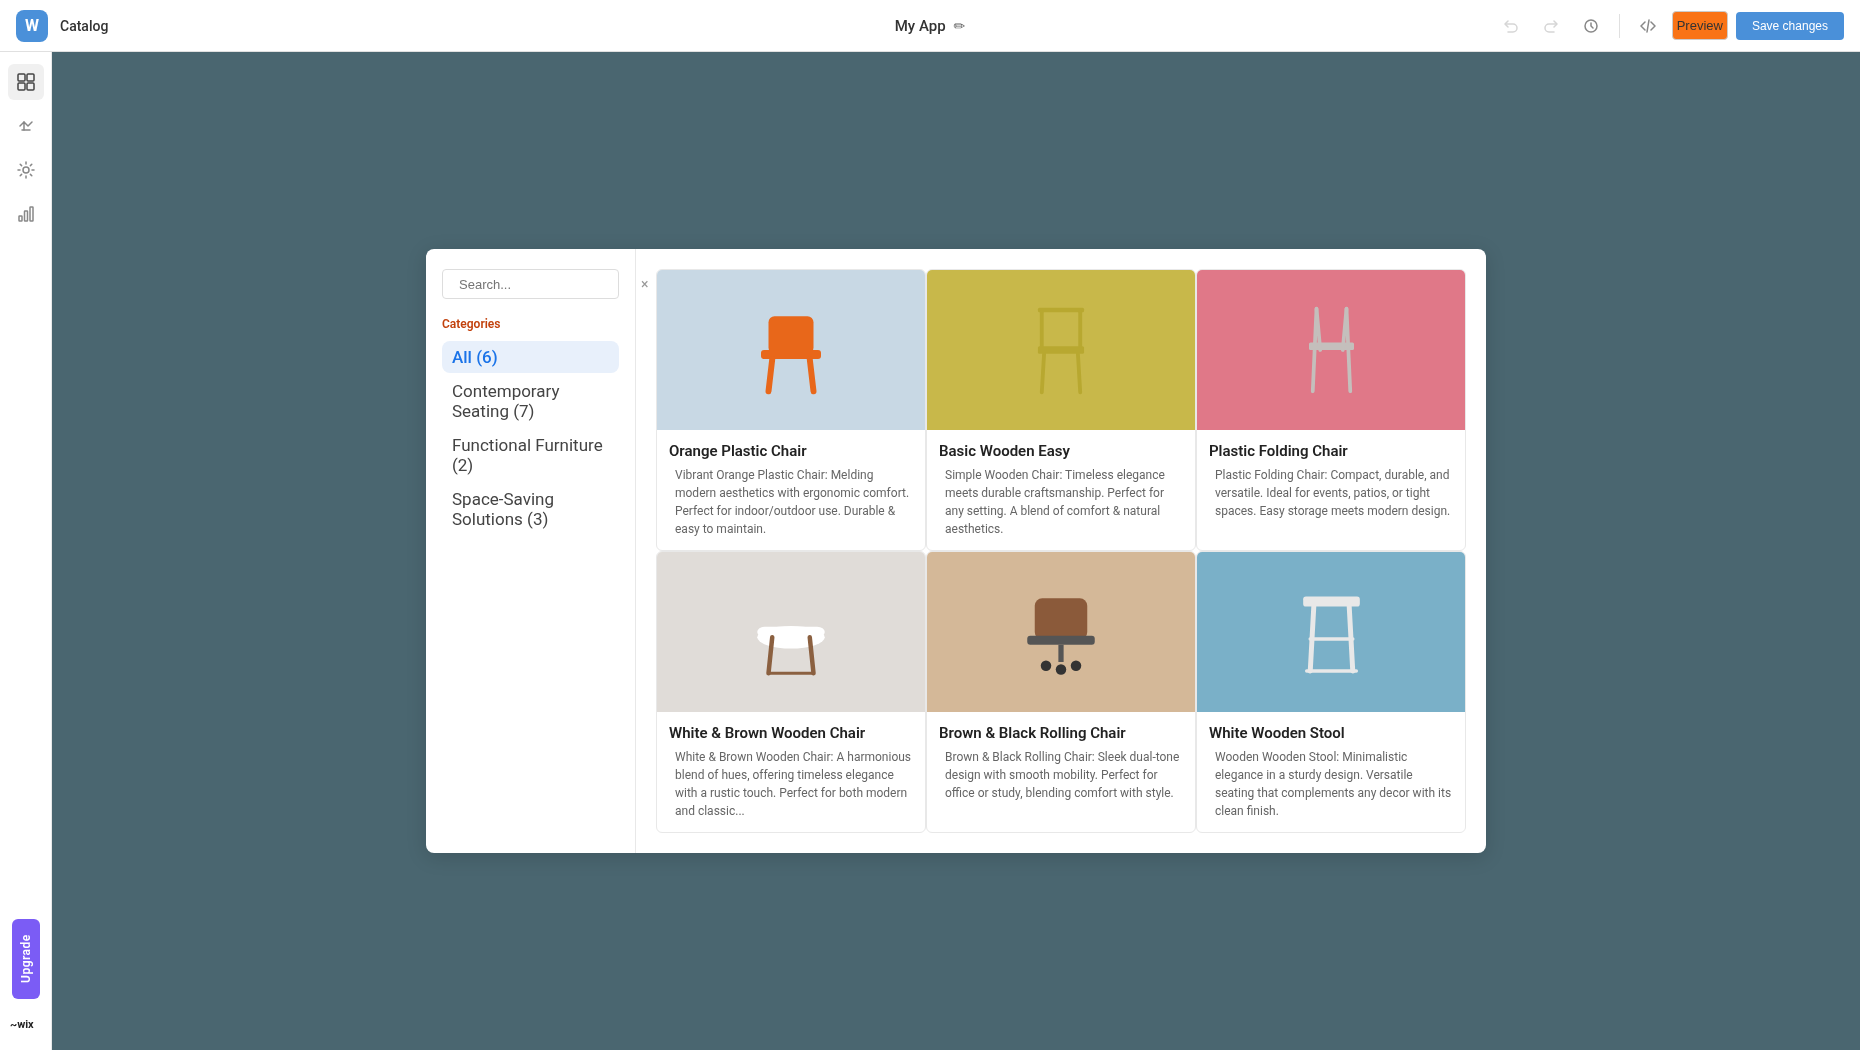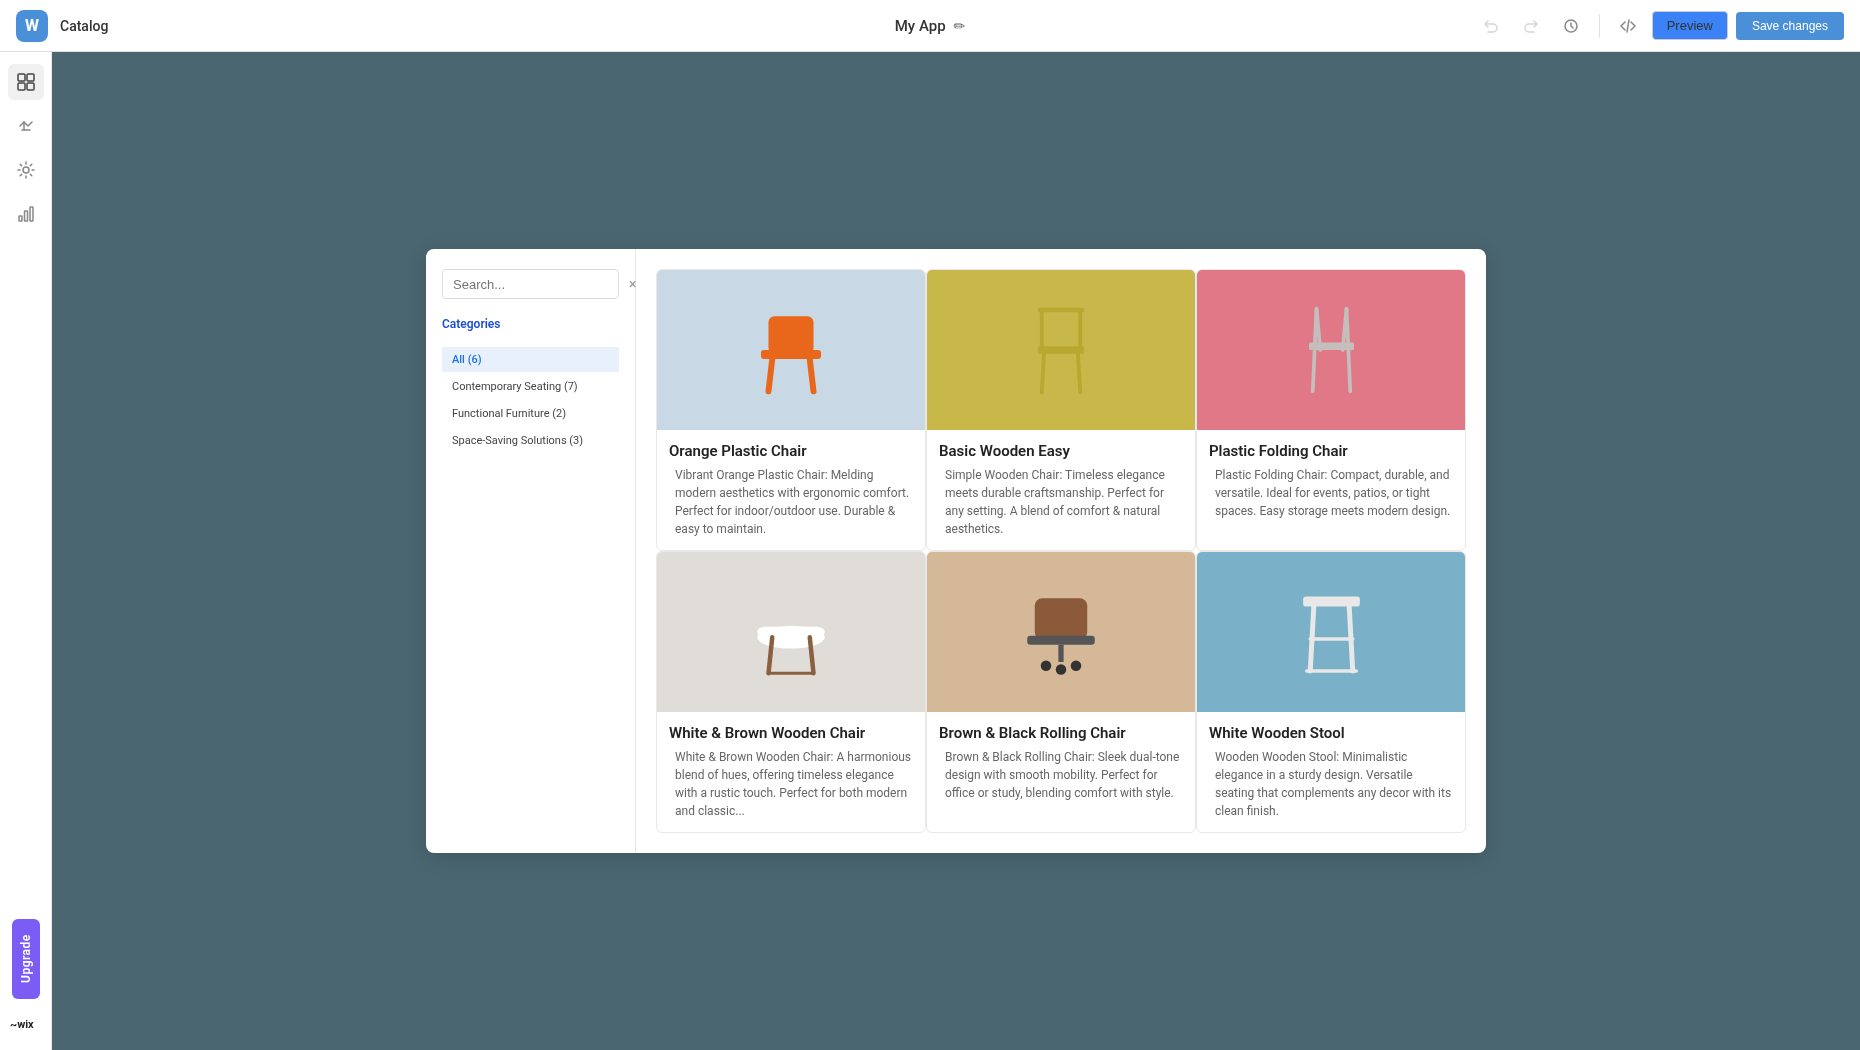--- a/index.html
+++ b/index.html
@@ -44,22 +44,22 @@
     .topbar-icon-btn {
       width: 32px; height: 32px;
       border: none; background: transparent;
       cursor: pointer; color: #666;
       display: flex; align-items: center; justify-content: center;
       font-size: 16px; border-radius: 4px;
     }
     .topbar-icon-btn.disabled { opacity: 0.35; cursor: default; }
     .topbar-divider { width: 1px; height: 24px; background: #e0e0e0; margin: 0 4px; }
     .btn-preview {
-      border: 1px solid #ccc; background: #3b82f6;
-      padding: 6px 14px; border-radius: 4px;
+      border: 1px solid #ccc; background: #f97316;
+      padding: 6px 4px; border-radius: 4px;
       font-size: 13px; cursor: pointer; color: #333;
     }
     .btn-save {
       border: none; background: #4a90d9;
       padding: 7px 16px; border-radius: 4px;
       font-size: 12px; cursor: pointer; color: #fff; font-weight: 500;
     }
 
     
     .main-layout {
@@ -136,36 +136,36 @@
       padding: 20px 16px;
       flex-shrink: 0;
     }
     .search-box {
       display: flex;
       align-items: center;
       border: 1px solid #ddd;
       border-radius: 4px;
       padding: 6px 10px;
       margin-bottom: 18px;
-      gap: 0;
+      gap: 6px;
     }
     .search-input {
       border: none; outline: none;
       font-size: 13px; color: #999;
       flex: 1; background: transparent;
     }
     .search-clear { color: #999; font-size: 14px; cursor: pointer; }
     .categories-label {
-      font-size: 12px; font-weight: 600; color: #1d4ed8;
-      margin-bottom: 16px; text-transform: none;
+      font-size: 12px; font-weight: 600; color: #c2410c;
+      margin-bottom: 10px; text-transform: none;
     }
     .category-item {
       padding: 6px 10px;
-      border-radius: 0;
-      font-size: 11px;
+      border-radius: 8px;
+      font-size: 17px;
       color: #444;
       cursor: pointer;
       margin-bottom: 2px;
     }
     .category-item.active {
       background: #e8f0fb;
       color: #1a73e8;
       font-weight: 500;
     }
 

